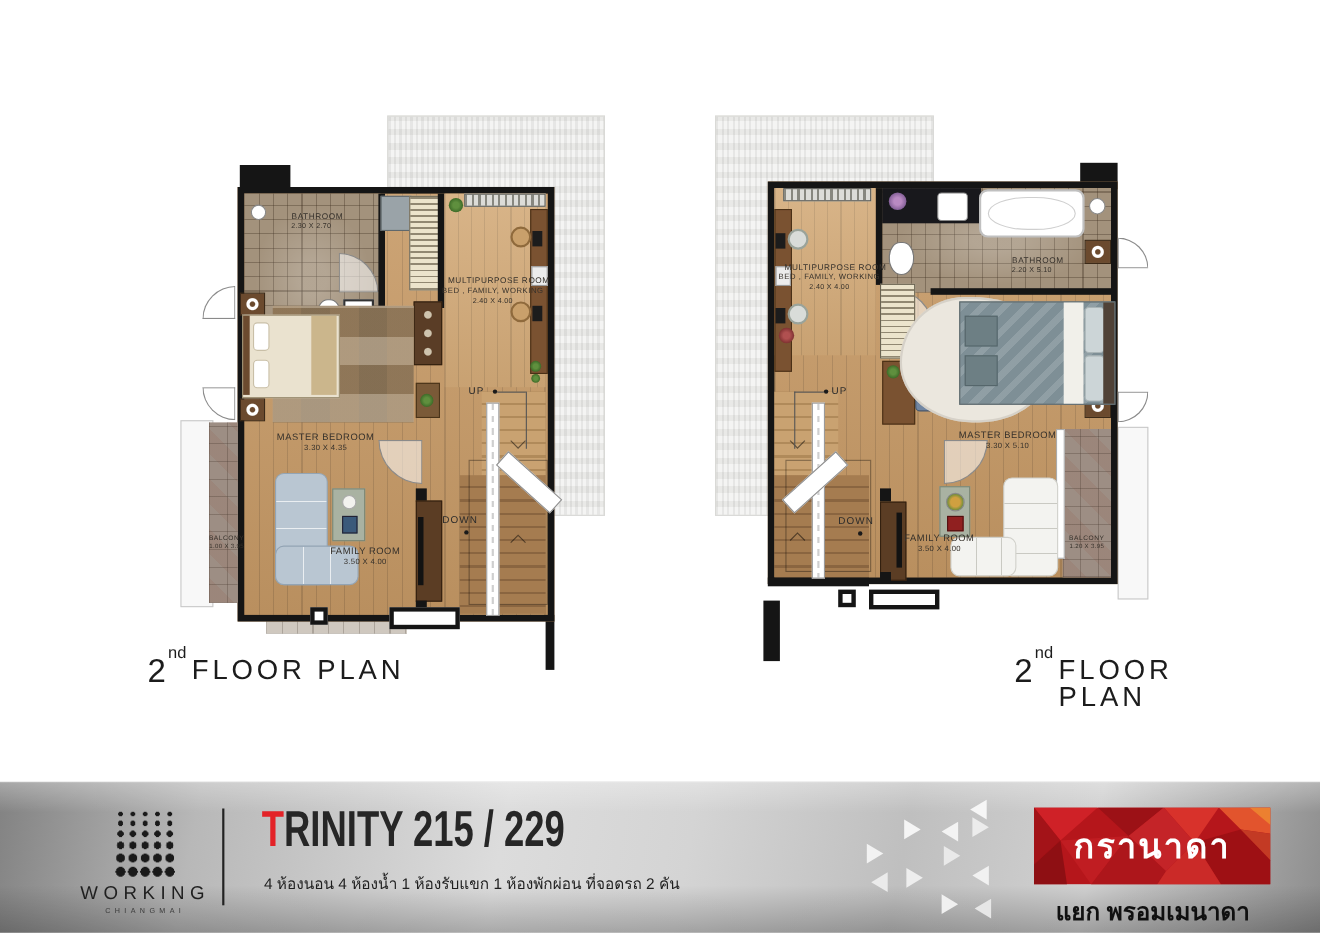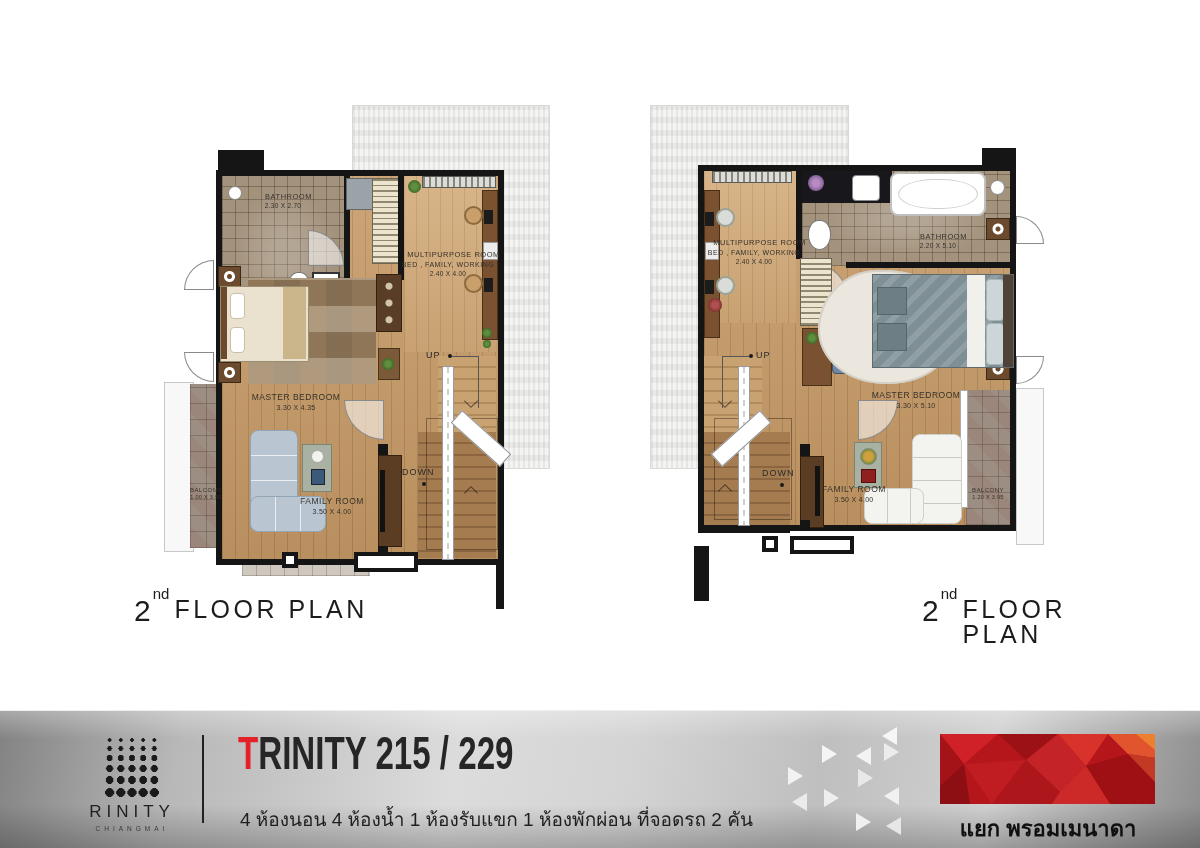--- a/index.html
+++ b/index.html
@@ -75,21 +75,21 @@
     background-image:linear-gradient(180deg,rgba(255,255,255,.30) 0%,rgba(255,255,255,0) 20%,rgba(0,0,0,0) 68%,rgba(0,0,0,.24) 100%),
                      linear-gradient(100deg,#828282 0%,#b8b8b8 15%,#dcdcdc 38%,#d4d4d4 52%,#bfbfbf 68%,#d0d0d0 82%,#8d8d8d 100%);
     border-top:1px solid #efefef;}
   .drow{background-image:radial-gradient(circle closest-side,#1a1a1a 96%,transparent 100%);
         background-size:20% 100%;background-repeat:repeat-x;margin:0 auto 4px auto;width:56px;}
   .regent-name{font-size:17px;letter-spacing:5px;color:#1f1f1f;text-align:center;}
   .regent-city{font-size:6.5px;letter-spacing:4px;color:#3a3a3a;text-align:center;margin-top:3px;}
   .title-line{position:absolute;left:238px;top:729px;white-space:nowrap;
     font-weight:700;font-size:46px;line-height:1;transform:scaleX(.72);transform-origin:left top;letter-spacing:0;}
   .title-line .t-red{color:#e32227;} .title-line .t-dark{color:#262626;}
-  .subtitle-th{position:absolute;left:240px;top:791px;font-size:19px;color:#1f1f1f;font-weight:500;white-space:nowrap;margin-top:12px;}
+  .subtitle-th{position:absolute;left:240px;top:791px;font-size:14px;color:#1f1f1f;font-weight:500;white-space:nowrap;}
   .tri{position:absolute;width:0;height:0;border-top:9px solid transparent;border-bottom:9px solid transparent;}
   .granada-text{position:absolute;left:940px;top:733px;width:215px;height:70px;display:flex;
     align-items:center;justify-content:center;color:#fff;font-size:31px;font-weight:700;letter-spacing:2px;z-index:5;}
   .location-th{position:absolute;left:928px;top:810px;width:240px;text-align:center;
     font-size:22px;font-weight:600;color:#101010;}
 </style>
 </head>
 <body>
 
 <div class="page">
@@ -322,21 +322,21 @@
 
     <div class="abs" style="left:62px;top:25px;width:140px;height:96px;">
       <div class="abs" style="left:42px;top:2px;width:56px;height:60px;">
         <div class="drow" style="height:4px;"></div>
         <div class="drow" style="height:5px;"></div>
         <div class="drow" style="height:6px;"></div>
         <div class="drow" style="height:7px;"></div>
         <div class="drow" style="height:8px;"></div>
         <div class="drow" style="height:9px;"></div>
       </div>
-      <div class="regent-name abs" style="left:0;top:66px;width:140px;">RINITY</div>
+      <div class="regent-name abs" style="left:0;top:66px;width:140px;">WORKING</div>
       <div class="regent-city abs" style="left:0;top:86px;width:140px;">CHIANGMAI</div>
     </div>
 
     <div class="abs" style="left:202px;top:24px;width:2px;height:88px;background:#222;"></div>
 
     <div class="title-line" style="top:19px;">
       <span class="t-red">T</span><span class="t-dark">RINITY 215 / 229</span>
     </div>
     <div class="subtitle-th" style="top:81px;">4 ห้องนอน 4 ห้องน้ำ 1 ห้องรับแขก 1 ห้องพักผ่อน ที่จอดรถ 2 คัน</div>
 
@@ -363,15 +363,16 @@
       <polygon points="0,52 24,30 30,70 0,70" fill="#8e0f13"></polygon>
       <polygon points="118,0 168,0 146,32" fill="#d8322b"></polygon>
       <polygon points="86,26 118,0 146,32 120,58" fill="#c42428"></polygon>
       <polygon points="52,70 86,26 120,58 112,70" fill="#ad161b"></polygon>
       <polygon points="168,0 215,0 215,24 188,20" fill="#e2542d"></polygon>
       <polygon points="196,0 215,0 215,16" fill="#ec8030"></polygon>
       <polygon points="146,32 188,20 215,48 215,70 170,70" fill="#9e1014"></polygon>
       <polygon points="120,58 146,32 170,70 112,70" fill="#cb2a28"></polygon>
       <polygon points="188,20 215,24 215,48" fill="#c33a24"></polygon>
     </svg>
+    <div class="granada-text" style="top:23px;">กรานาดา</div>
     <div class="location-th" style="top:100px;">แยก พรอมเมนาดา</div>
   </div>
 </div>
 
 </body></html>

